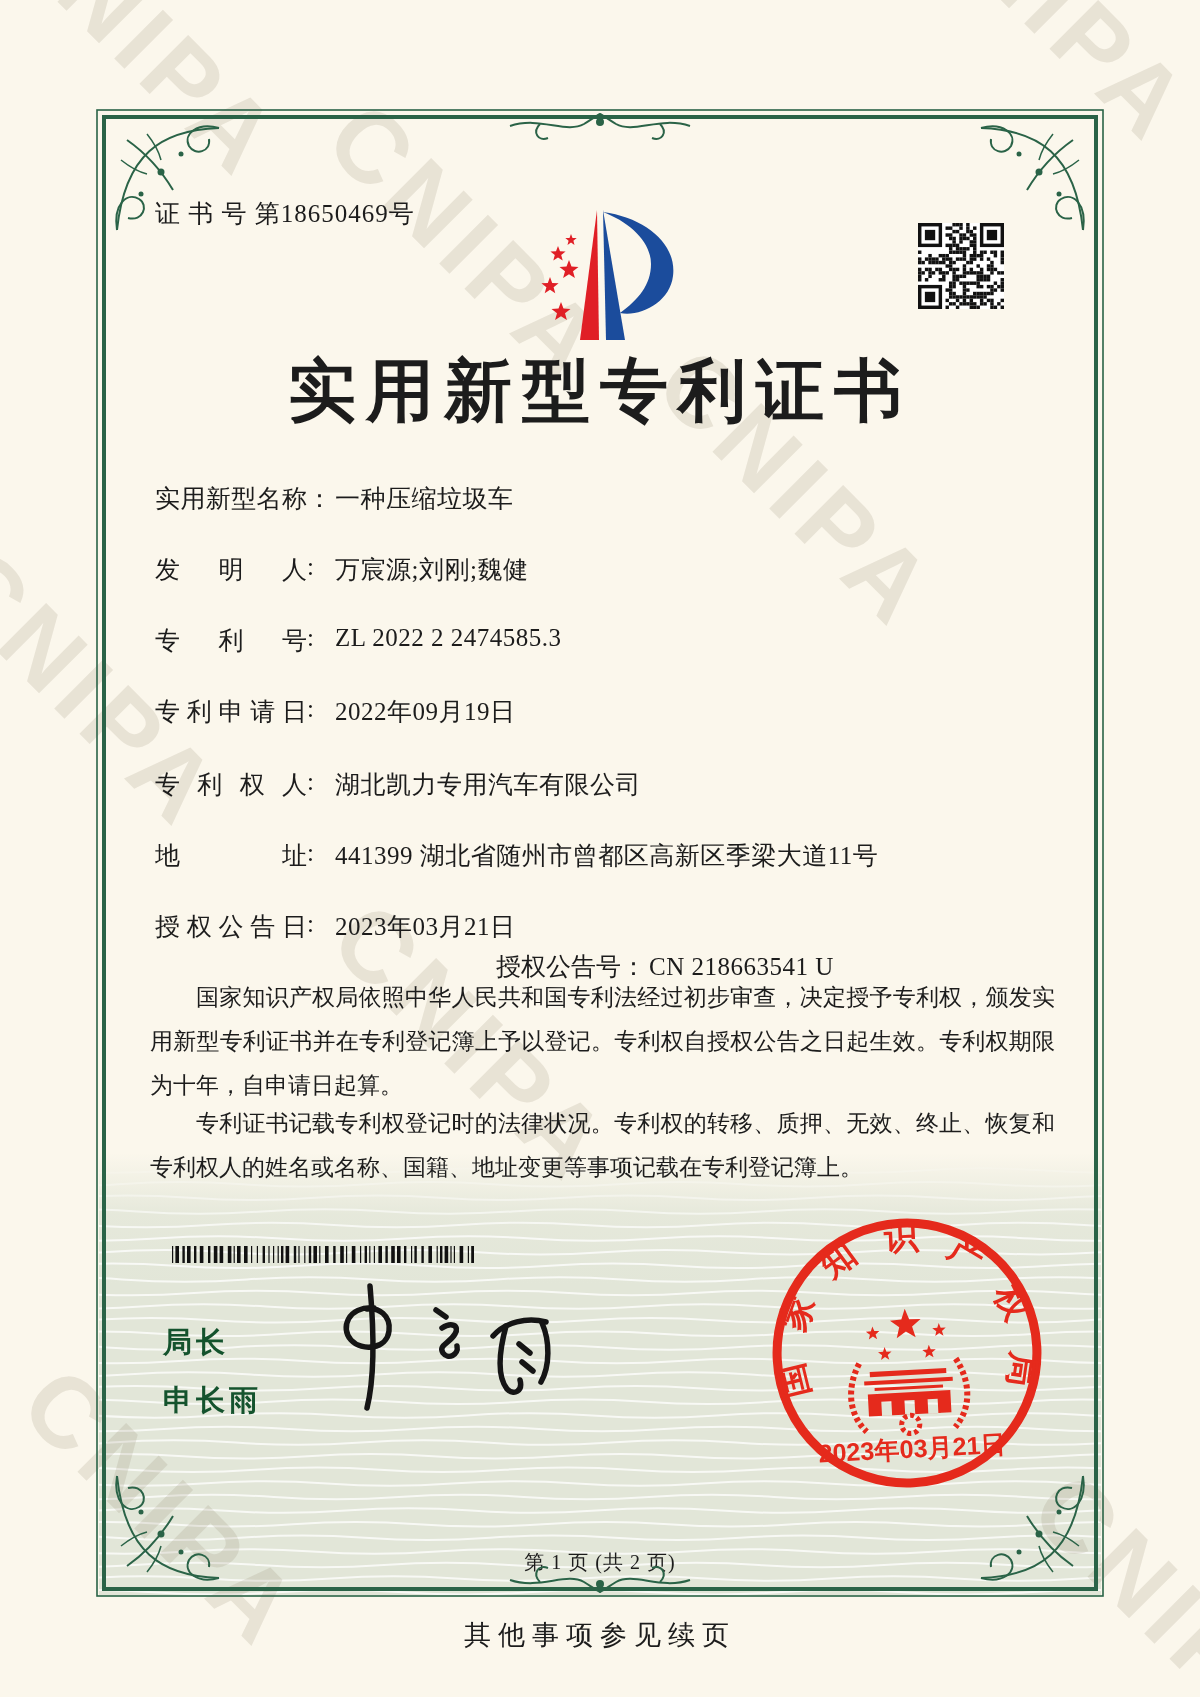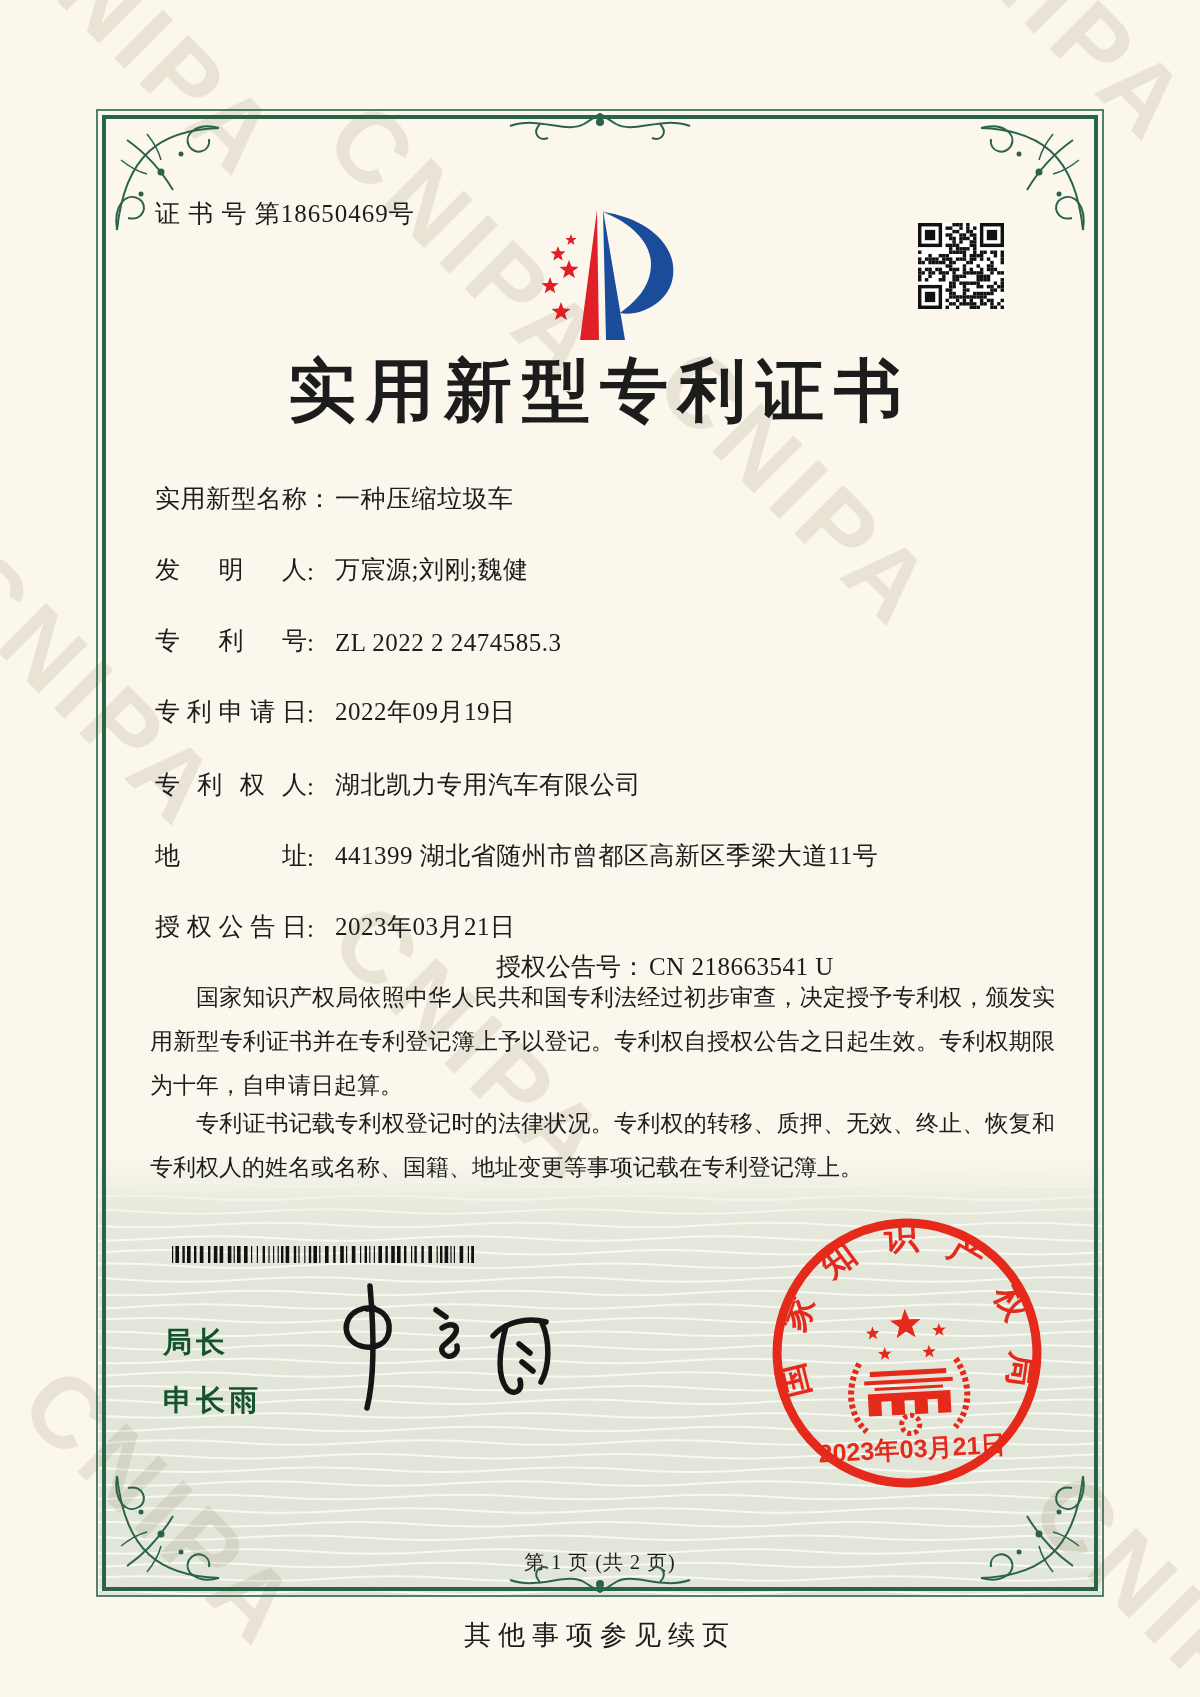--- a/index.html
+++ b/index.html
@@ -31,21 +31,21 @@
   
   .cert-no{position:absolute; left:155px; top:197px; font-size:25px; letter-spacing:1px; z-index:3;}
   .logo{position:absolute; left:525px; top:200px; z-index:3;}
   .qr{position:absolute; left:918px; top:223px; z-index:3;}
   .title{
     position:absolute; left:0; top:346px; width:1200px; text-align:center;
     font-size:68px; font-weight:700; letter-spacing:10px; z-index:3;
   }
   
   .fields{position:absolute; left:155px; top:0; width:920px; z-index:3; font-size:25px;}
-  .frow{position:absolute; left:0; display:flex; align-items:flex-end; white-space:nowrap;}
+  .frow{position:absolute; left:0; display:flex; align-items:flex-start; white-space:nowrap;}
   .f-label{display:inline-block; width:152px; text-align:justify; text-align-last:justify;}
   .f-colon{display:inline-block; width:28px;}
   .f-value{letter-spacing:.5px;}
   .grant2{position:absolute; left:341px; top:0; display:flex; align-items:baseline; white-space:nowrap;margin-top:40px;}
   
   .legal{
     position:absolute; left:150px; top:976px; width:905px; z-index:3;
     font-size:23px; line-height:44px; text-align:justify;
   }
   .legal p{margin:0; text-indent:2em;}

